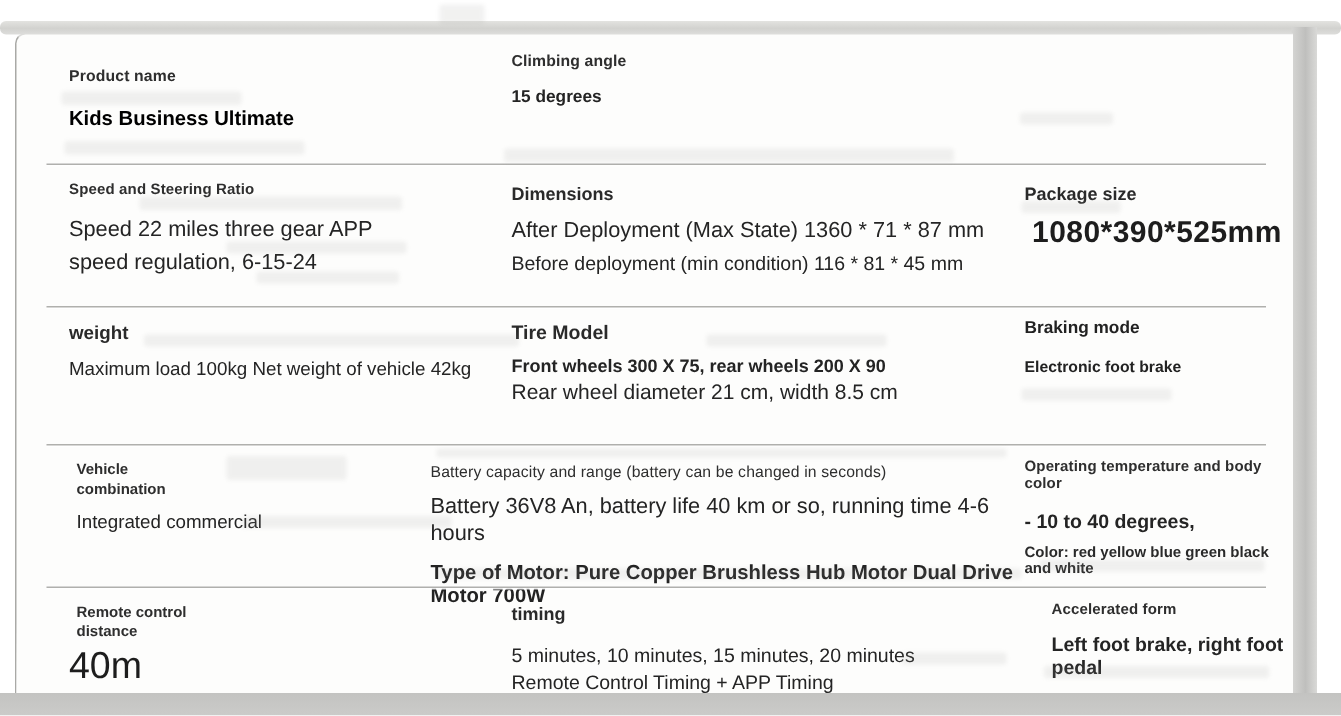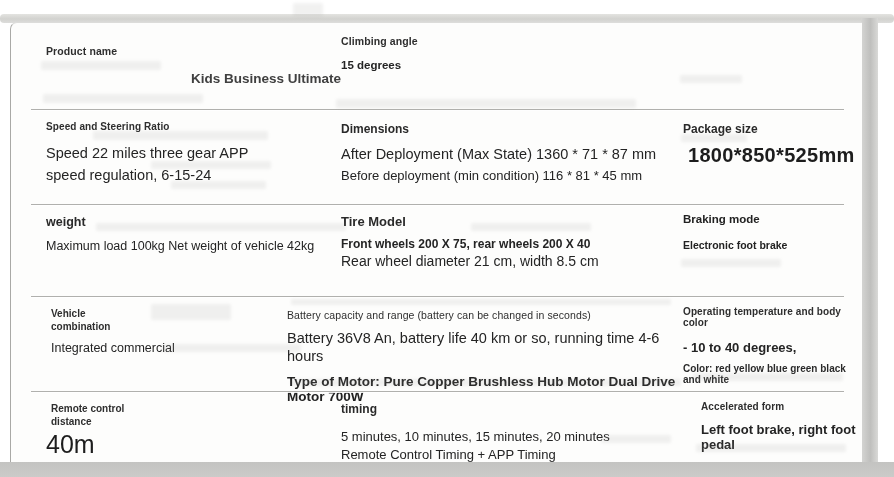--- a/index.html
+++ b/index.html
@@ -47,21 +47,21 @@
   .cell{box-sizing:border-box;position:relative;}
   .c1{padding-left:35px;}
   .c1.indent{padding-left:40px;}
   .c3.indent-sm{padding-left:18px;}
 
   
   .lbl-sm{font-size:10.5px;font-weight:600;color:#2e2e2e;letter-spacing:.1px;}
   .lbl-md{font-size:12px;font-weight:600;color:#2a2a2a;}
   .lbl-2line{font-size:10px;font-weight:600;line-height:13px;color:#2e2e2e;}
   .title-lg{font-size:17px;font-weight:600;color:#222;}
-  .val-semibold{font-size:13.5px;font-weight:600;color:#404040;text-align:right;}
+  .val-semibold{font-size:13.5px;font-weight:600;color:#000000;}
   .val-reg{font-size:12.5px;font-weight:500;color:#242424;}
   .big-bold{font-size:20px;font-weight:700;color:#1d1d1d;letter-spacing:.3px;}
   .big-40m{font-size:25px;font-weight:500;color:#1d1d1d;}
   .line-14{font-size:14.5px;font-weight:500;color:#242424;line-height:22px;}
   .line-13{font-size:13px;font-weight:500;color:#242424;}
   .line-12sb{font-size:12px;font-weight:600;color:#2a2a2a;line-height:16px;}
   .bold-13{font-size:13.5px;font-weight:700;color:#222;}
   .bold-11{font-size:11.5px;font-weight:700;color:#222;}
   .bold-105{font-size:10.5px;font-weight:700;color:#222;}
   .sm-95{font-size:10px;font-weight:600;color:#2a2a2a;}
@@ -107,33 +107,33 @@
       <div class="line-14 mt10">Speed 22 miles three gear APP</div>
       <div class="line-14">speed regulation, 6-15-24</div>
     </div>
     <div class="cell c2 pt12">
       <div class="lbl-md">Dimensions</div>
       <div class="line-14 mt9" style="line-height:18px;">After Deployment (Max State) 1360 * 71 * 87 mm</div>
       <div class="line-13 mt5">Before deployment (min condition) 116 * 81 * 45 mm</div>
     </div>
     <div class="cell c3 pt12">
       <div class="lbl-md">Package size</div>
-      <div class="big-bold mt8" style="padding-left:5px;">1800*850*525mm</div>
+      <div class="big-bold mt8" style="padding-left:5px;">1080*390*525mm</div>
     </div>
     <div class="divider"></div>
   </div>
 
   <div class="row row3">
     <div class="cell c1 pt10">
       <div class="lbl-md" style="font-size:12.5px;">weight</div>
       <div class="val-reg mt10">Maximum load 100kg Net weight of vehicle 42kg</div>
     </div>
     <div class="cell c2 pt9">
       <div class="lbl-md" style="font-size:13px;">Tire Model</div>
-      <div class="line-13 mt8" style="font-size:12px;font-weight:600;">Front wheels 200 X 75, rear wheels 200 X 40</div>
+      <div class="line-13 mt8" style="font-size:12px;font-weight:600;">Front wheels 300 X 75, rear wheels 200 X 90</div>
       <div class="line-14" style="font-size:14px;line-height:21px;">Rear wheel diameter 21 cm, width 8.5 cm</div>
     </div>
     <div class="cell c3 pt8">
       <div class="bold-11">Braking mode</div>
       <div class="bold-105 mt14">Electronic foot brake</div>
     </div>
     <div class="divider"></div>
   </div>
 
   <div class="row row4">

